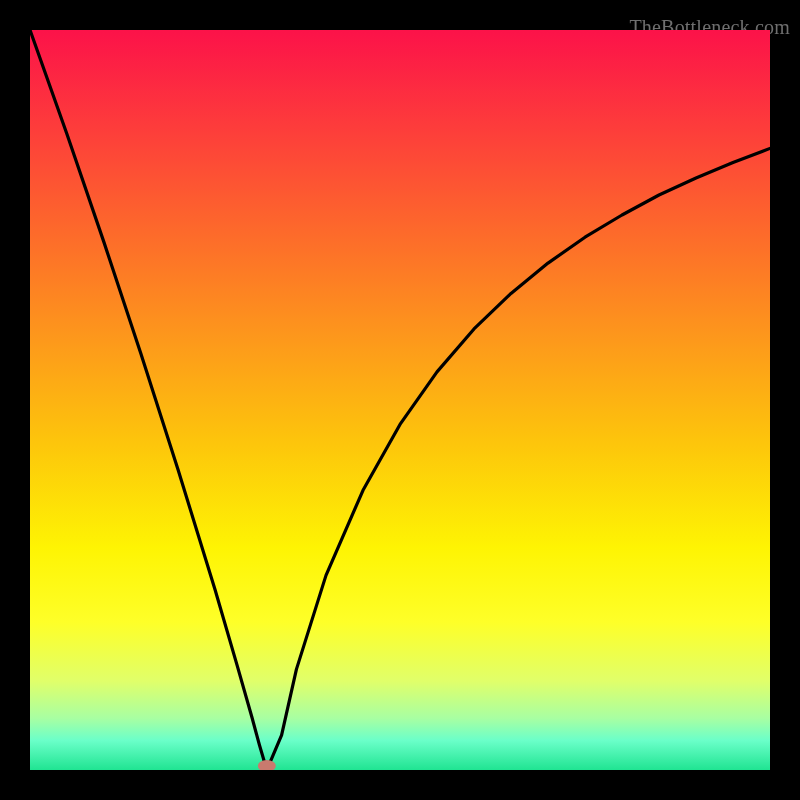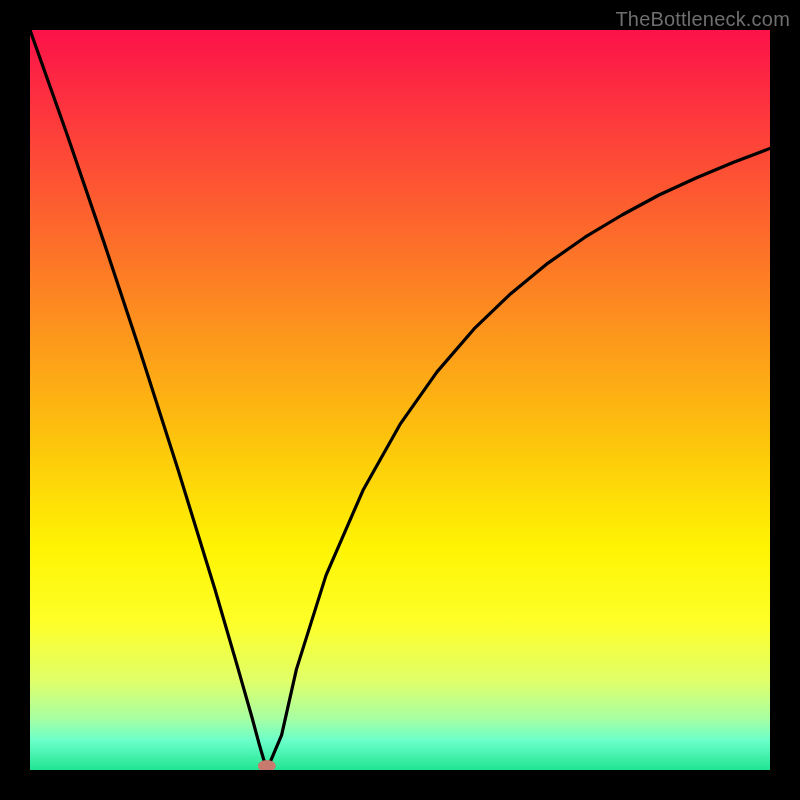--- a/index.html
+++ b/index.html
@@ -39,26 +39,27 @@
   }
   .curve-svg {
     position: absolute;
     left: 0;
     top: 0;
     width: 740px;
     height: 740px;
   }
   .watermark {
     position: absolute;
-    top: 8px;
+    top: 16px;
     right: 10px;
     color: #6f6f6f;
     font-size: 20px;
     font-weight: 500;
     letter-spacing: 0.2px;
+    font-family: Liberation Serif, serif;
   }
   .minimum-dot {
     fill: #c97a6e;
     stroke: none;
   }
 </style>
 </head>
 <body>
 <div class="frame">
 

